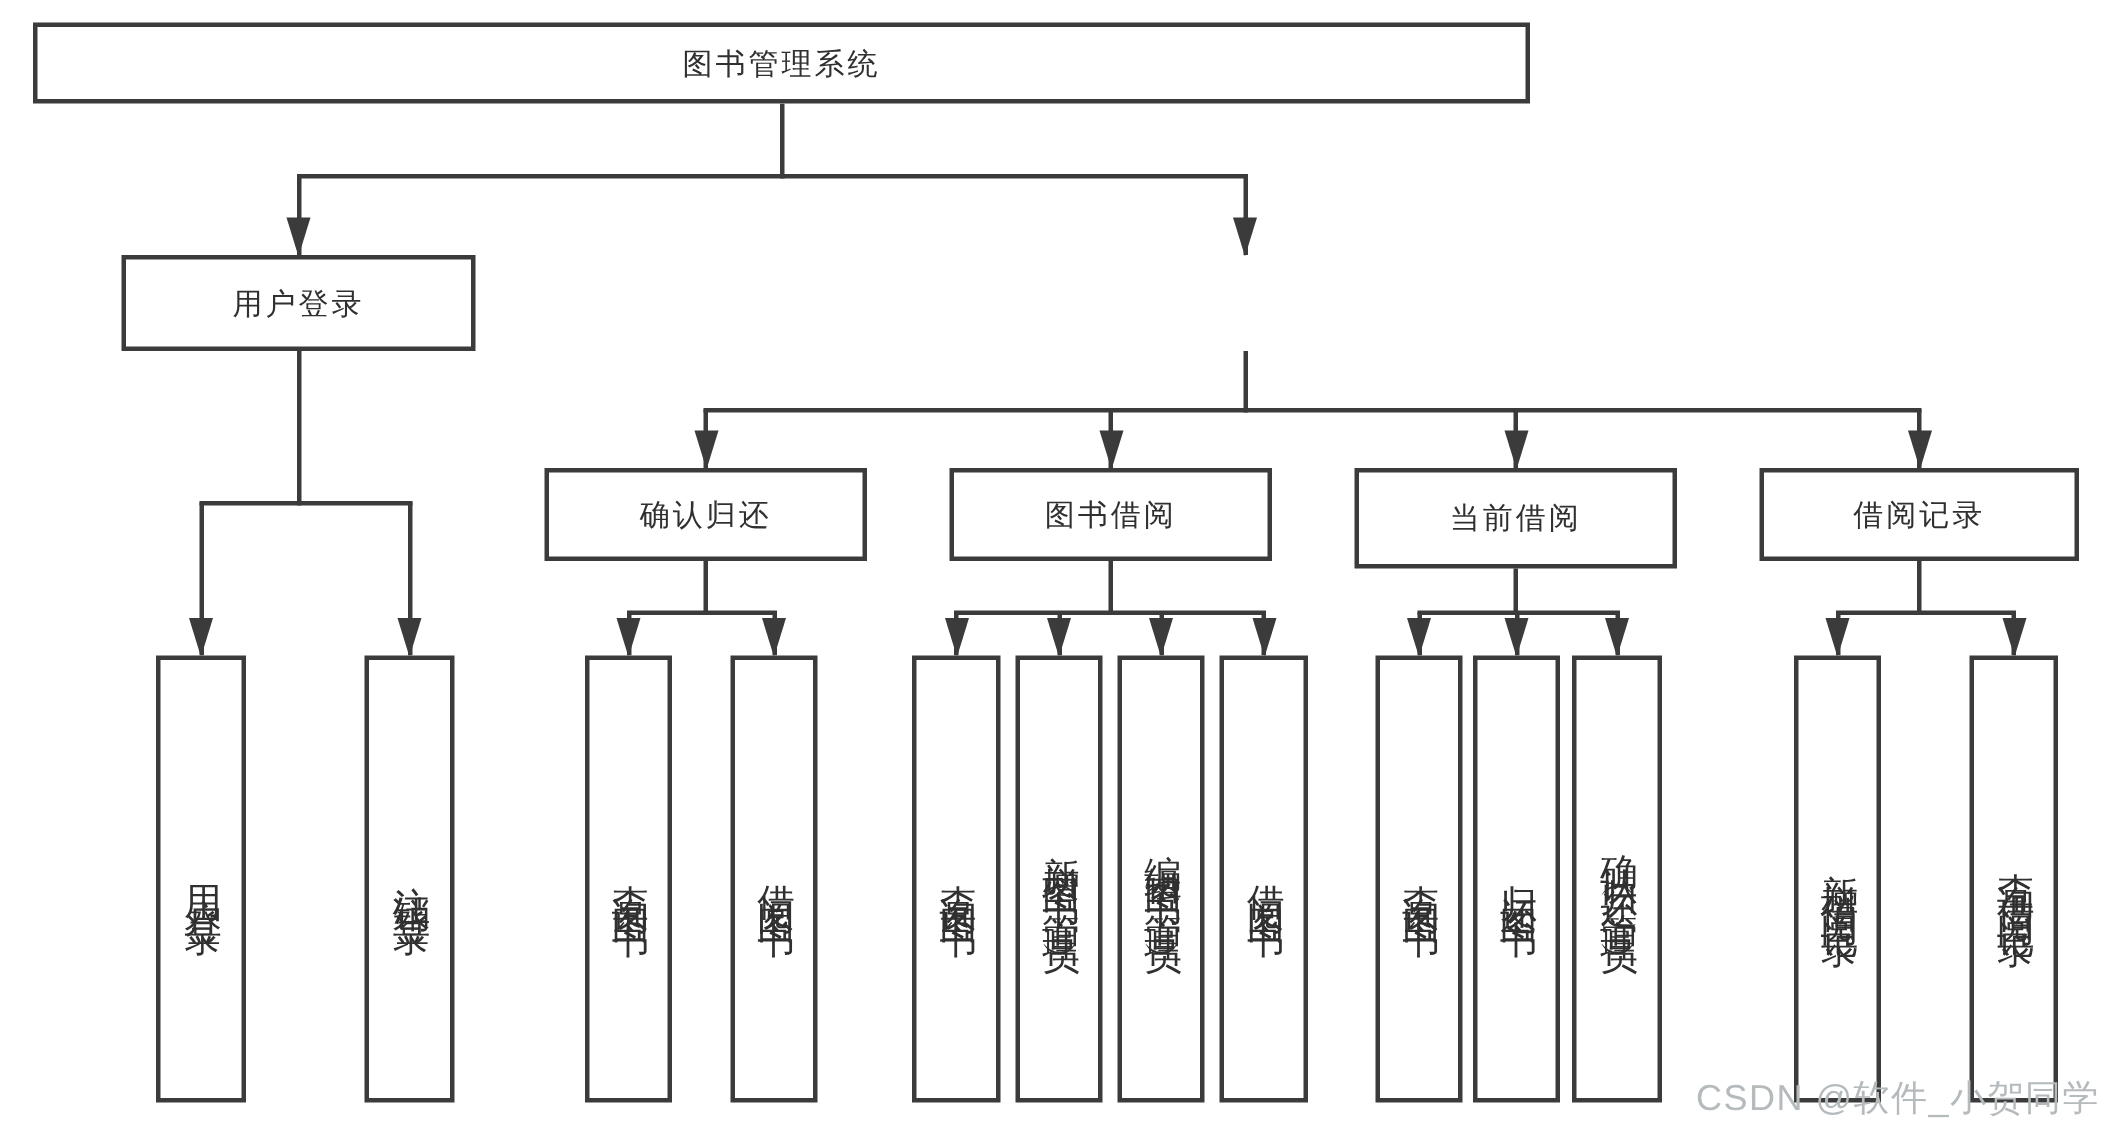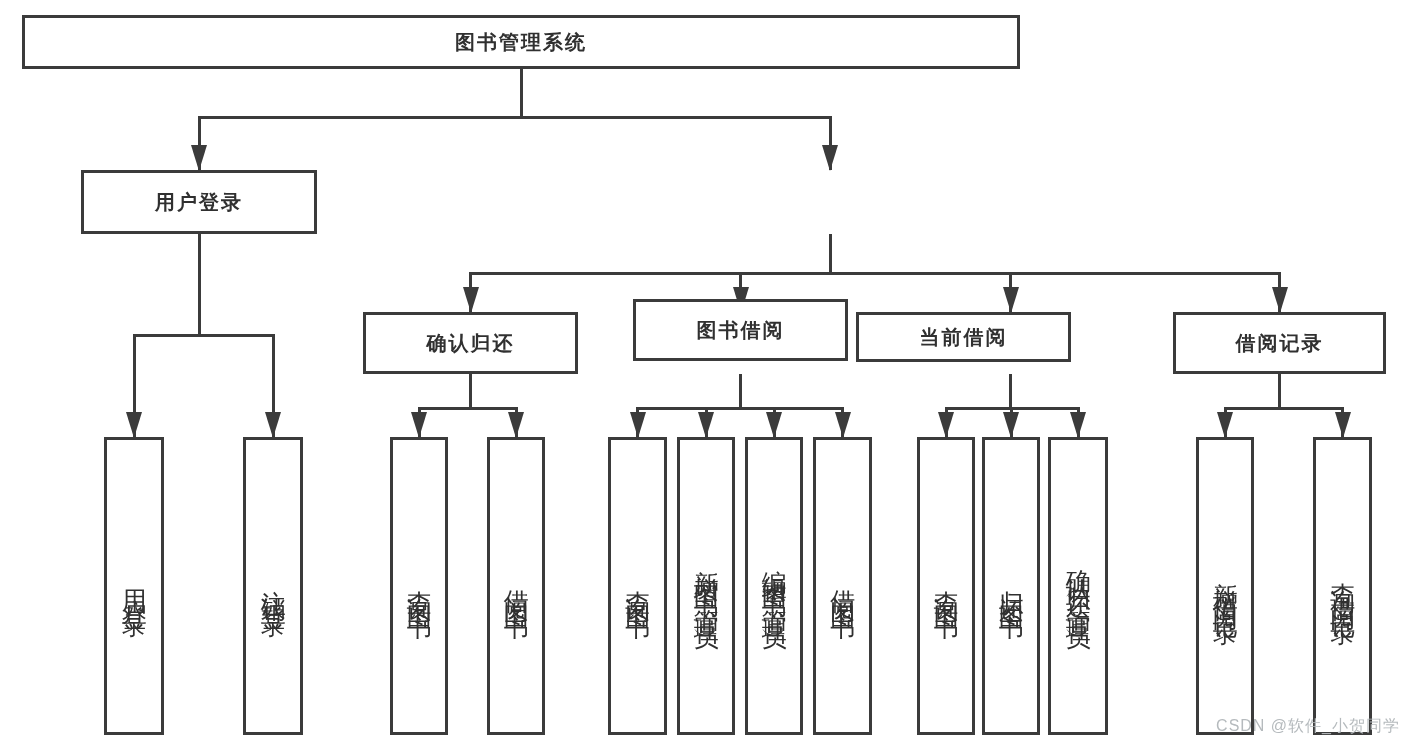--- a/index.html
+++ b/index.html
@@ -21,21 +21,20 @@
     box-sizing:border-box;
     border:3px solid var(--line);
     background:var(--background);
     display:flex;align-items:center;justify-content:center;
     color:var(--text);
   }
   .node.h span{
     font-size:20px;
     letter-spacing:2px;
     white-space:nowrap;
-    font-weight:bold;
   }
   .node.v span{
     writing-mode:vertical-rl;
     text-orientation:mixed;
     font-size:25px;
     letter-spacing:8px;
     line-height:1.1;
     white-space:nowrap;
   }
   .cl{ 
@@ -45,21 +44,21 @@
   .arr{ 
     position:absolute;
     width:0;height:0;
     border-left:8px solid transparent;
     border-right:8px solid transparent;
     border-top:26px solid var(--line);
   }
   .watermark{
     position:absolute;
     right:5px;top:716px;
-    font-size:16px;
+    font-size:24px;
     color:var(--watermark);
     letter-spacing:1px;
     white-space:nowrap;
   }
 </style>
 </head>
 <body>
 
 <div class="canvas">
 
@@ -122,24 +121,24 @@
     <span>图书管理系统</span>
   </div>
 
   <div class="node h" style="left:81px;top:170px;width:236px;height:64px">
     <span>用户登录</span>
   </div>
 
   <div class="node h" style="left:363px;top:312px;width:215px;height:62px">
     <span>确认归还</span>
   </div>
-  <div class="node h" style="left:633px;top:299px;width:215px;height:62px">
+  <div class="node h" style="left:633px;top:312px;width:215px;height:62px">
     <span>图书借阅</span>
   </div>
-  <div class="node h" style="left:856px;top:312px;width:215px;height:50px">
+  <div class="node h" style="left:903px;top:312px;width:215px;height:67px">
     <span>当前借阅</span>
   </div>
   <div class="node h" style="left:1173px;top:312px;width:213px;height:62px">
     <span>借阅记录</span>
   </div>
 
   <div class="node v" style="left:104px;top:437px;width:60px;height:298px">
     <span>用户登录</span>
   </div>
   <div class="node v" style="left:243px;top:437px;width:60px;height:298px">

